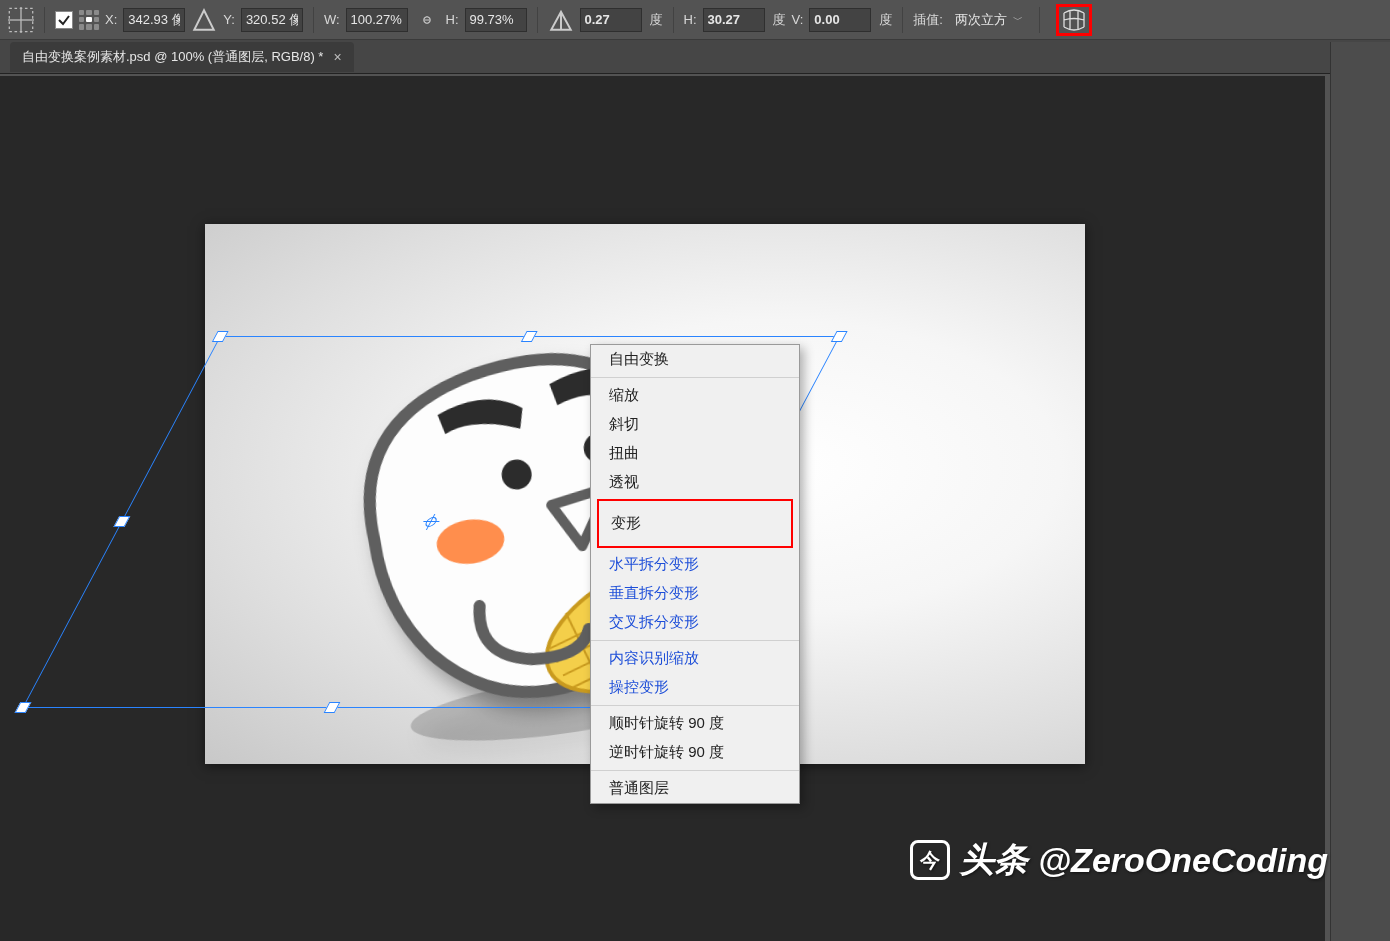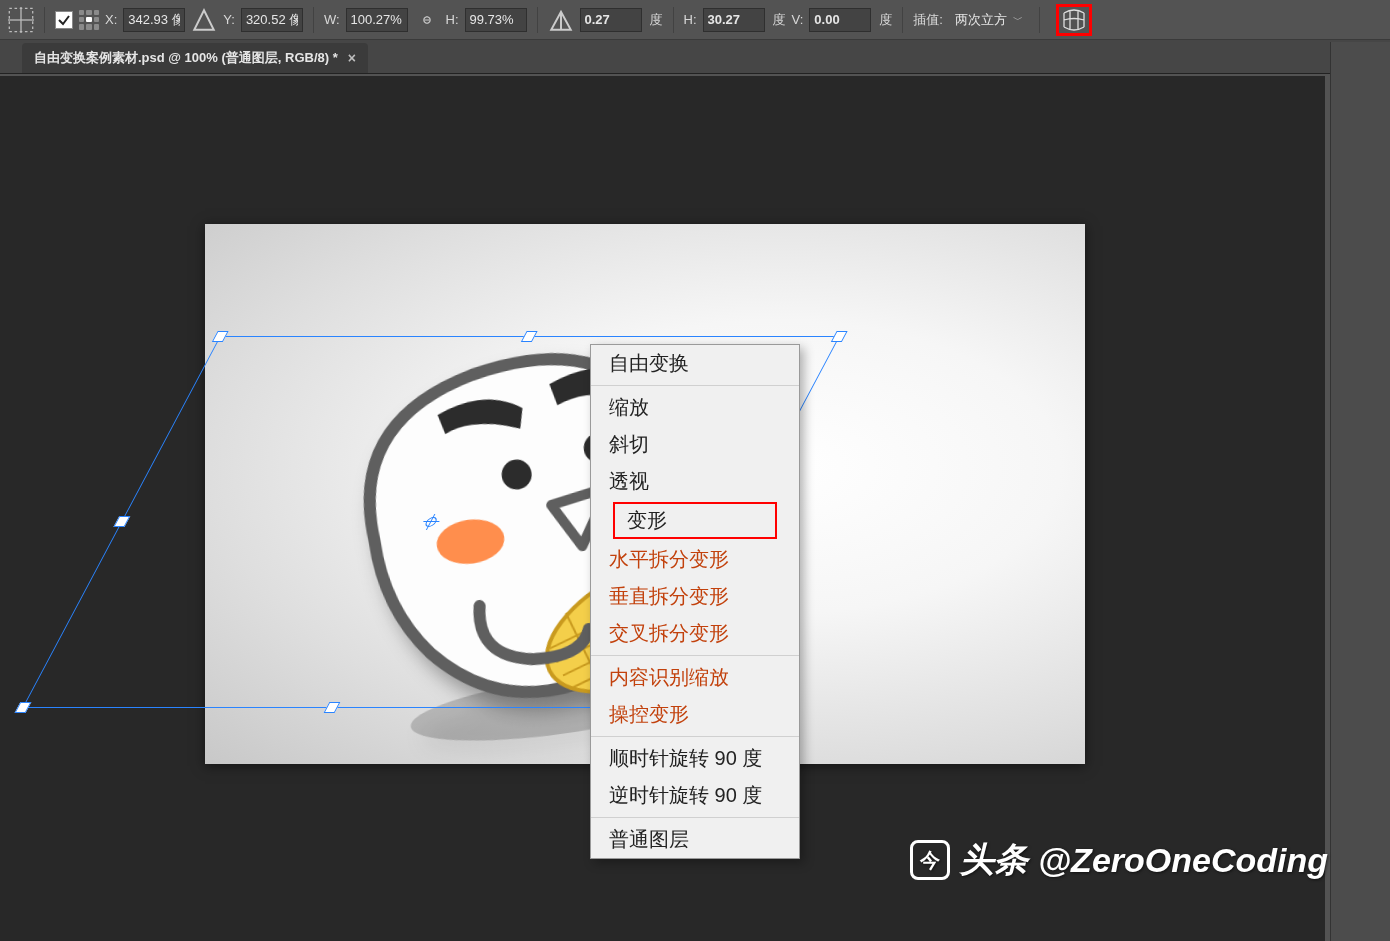--- a/index.html
+++ b/index.html
@@ -17,21 +17,21 @@
   .chk svg { width: 14px; height: 14px; }
   .ref-grid { width: 20px; height: 20px; display: grid; grid-template-columns: repeat(3,1fr); grid-template-rows: repeat(3,1fr); gap: 2px; }
   .ref-grid span { background: #8a8a8a; border-radius: 1px; }
   .ref-grid span.c { background: #fff; }
   .icon-box { width: 26px; height: 26px; display: flex; align-items: center; justify-content: center; }
   .link-icon svg { width: 16px; height: 14px; }
   .dropdown { display: flex; align-items: center; gap: 6px; padding: 0 6px; }
   .dropdown .caret { font-size: 10px; color: #bcbcbc; }
   .warp-btn { width: 36px; height: 32px; border: 3px solid #ff0000; display: flex; align-items: center; justify-content: center; margin-left: 6px; }
 
-  .tab-bar { height: 34px; background: #464646; display: flex; align-items: flex-end; padding-left: 22px; border-bottom: 1px solid #222; font-weight: bold; }
+  .tab-bar { height: 34px; background: #464646; display: flex; align-items: center; padding-left: 10px; border-bottom: 1px solid #222; }
   .tab { height: 30px; background: #3b3b3b; color: #e6e6e6; font-size: 13px; display: flex; align-items: center; padding: 0 12px; gap: 10px; border-top-left-radius: 4px; border-top-right-radius: 4px; }
   .tab .close { color: #bdbdbd; font-size: 14px; }
 
   .workspace { position: absolute; top: 76px; left: 0; right: 65px; bottom: 0; background: #282828; }
   .right-dock { position: absolute; top: 42px; right: 0; bottom: 0; width: 60px; background: #4c4c4c; border-left: 1px solid #333; }
 
   .canvas { position: absolute; top: 148px; left: 205px; width: 880px; height: 540px; background: radial-gradient(ellipse at 65% 45%, #ffffff 0%, #f6f6f6 35%, #dedede 70%, #c8c8c8 100%); box-shadow: 0 2px 12px rgba(0,0,0,0.5); }
 
   .character { position: absolute; top: 95px; left: 100px; width: 440px; height: 430px; transform: rotate(-8deg); }
   .character svg { width: 100%; height: 100%; filter: drop-shadow(8px 14px 10px rgba(0,0,0,0.35)); }
@@ -46,25 +46,25 @@
   .h-mr { top: 50%; right: -6px; margin-top: -6px; }
   .h-bl { bottom: -6px; left: -6px; }
   .h-bm { bottom: -6px; left: 50%; margin-left: -6px; }
   .h-br { bottom: -6px; right: -6px; }
   .center-mark { position: absolute; top: 50%; left: 50%; width: 16px; height: 16px; margin: -8px 0 0 -8px; }
   .center-mark::before, .center-mark::after { content: ""; position: absolute; background: #2a84ff; }
   .center-mark::before { top: 7px; left: 0; right: 0; height: 1px; }
   .center-mark::after { left: 7px; top: 0; bottom: 0; width: 1px; }
   .center-mark .ring { position: absolute; top: 3px; left: 3px; width: 10px; height: 10px; border: 1px solid #2a84ff; border-radius: 50%; }
 
-  .context-menu { position: absolute; top: 344px; left: 590px; width: 210px; background: #f0f0f0; border: 1px solid #9a9a9a; box-shadow: 4px 4px 10px rgba(0,0,0,0.3); font-size: 20px; color: #222; }
+  .context-menu { position: absolute; top: 344px; left: 590px; width: 210px; background: #f0f0f0; border: 1px solid #9a9a9a; box-shadow: 4px 4px 10px rgba(0,0,0,0.3); font-size: 15px; color: #222; }
   .context-menu .item { padding: 5px 18px; }
-  .context-menu .item.disabled { color: #c2410c; }
+  .context-menu .item.disabled { color: #1d4ed8; }
   .context-menu .divider { height: 1px; background: #d0d0d0; margin: 3px 0; }
-  .context-menu .item.highlight { border: 2px solid #ff0000; margin: 2px 22px; padding: 3px 12px; }
+  .context-menu .item.highlight { border: 2px solid #ff0000; margin: 2px 6px; padding: 13px 12px; }
 
   .watermark { position: absolute; bottom: 58px; right: 62px; color: #fff; font-size: 34px; font-weight: bold; font-style: italic; display: flex; align-items: center; gap: 10px; text-shadow: 1px 1px 3px rgba(0,0,0,0.6); }
   .watermark .logo { width: 40px; height: 40px; border: 3px solid #fff; border-radius: 8px; display: flex; align-items: center; justify-content: center; font-style: normal; font-size: 20px; }
 </style>
 </head>
 <body>
 
 <div class="options-bar">
   <div class="icon-box">
     <svg viewBox="0 0 20 20">
@@ -194,20 +194,21 @@
         </div>
     </div>
   </div>
 </div>
 
 <div class="context-menu">
   <div class="item">自由变换</div>
   <div class="divider"></div>
   <div class="item">缩放</div>
   <div class="item">斜切</div>
+  <div class="item">扭曲</div>
   <div class="item">透视</div>
   <div class="item highlight">变形</div>
   <div class="item disabled">水平拆分变形</div>
   <div class="item disabled">垂直拆分变形</div>
   <div class="item disabled">交叉拆分变形</div>
   <div class="divider"></div>
   <div class="item disabled">内容识别缩放</div>
   <div class="item disabled">操控变形</div>
   <div class="divider"></div>
   <div class="item">顺时针旋转 90 度</div>

